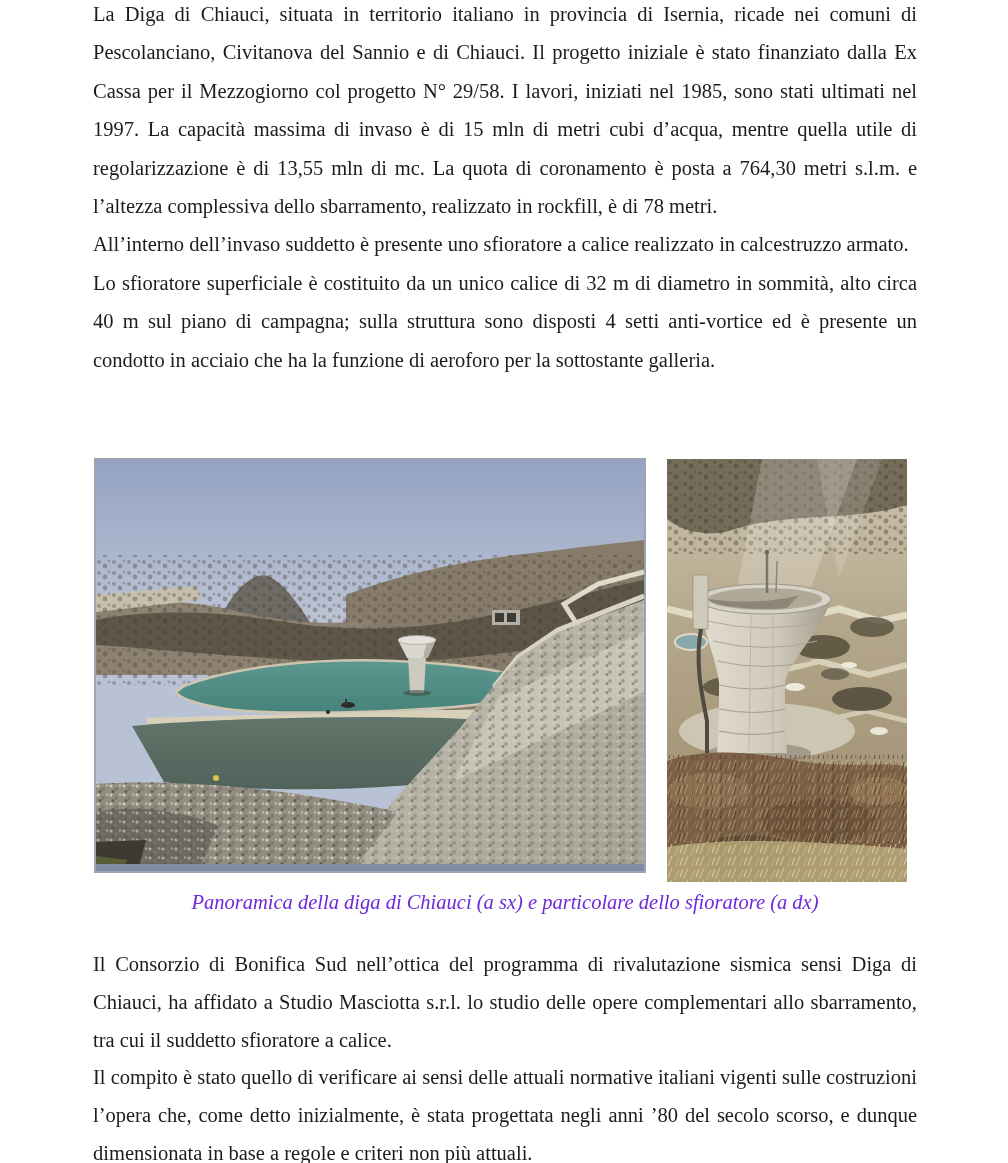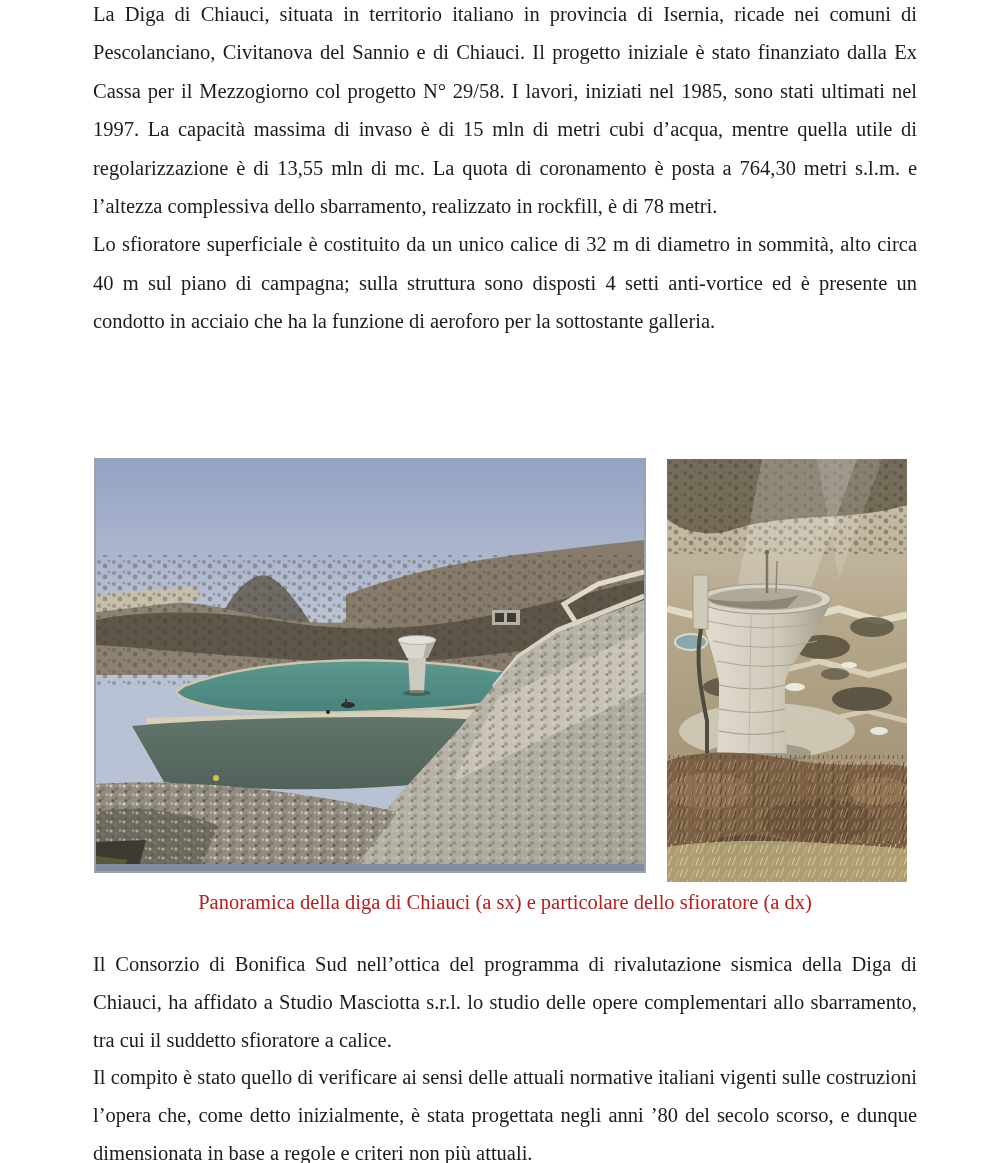--- a/index.html
+++ b/index.html
@@ -11,37 +11,38 @@
   .text-block{
     position:absolute;left:93px;width:824px;
     font-size:20.5px;line-height:38.4px;
     text-align:justify;
   }
   .text-block p{margin:0;padding:0;}
   #top-text{top:-5px;}
   #bottom-text{top:946px;line-height:37.8px;}
   #figure-caption{
     position:absolute;left:93px;top:891px;width:824px;
-    font-size:20.5px;text-align:center;color:#b91c1c;
+    font-size:20.5px;font-style:italic;text-align:center;color:#6d28d9;
   }
   .photo{position:absolute;overflow:hidden;}
   #photo-left{
     left:94px;top:458px;width:552px;height:415px;
     border:2px solid #9aa3b2;box-sizing:border-box;background:#b9c2d4;
   }
   #photo-right{
     left:667px;top:459px;width:240px;height:423px;background:#b3a78d;
   }
   svg{display:block;}
 </style>
 </head>
 <body>
 
 <div class="text-block" id="top-text">
   <p>La Diga di Chiauci, situata in territorio italiano in provincia di Isernia, ricade nei comuni di Pescolanciano, Civitanova del Sannio e di Chiauci. Il progetto iniziale è stato finanziato dalla Ex Cassa per il Mezzogiorno col progetto N° 29/58. I lavori, iniziati nel 1985, sono stati ultimati nel 1997. La capacità massima di invaso è di 15 mln di metri cubi d’acqua, mentre quella utile di regolarizzazione è di 13,55 mln di mc. La quota di coronamento è posta a 764,30 metri s.l.m. e l’altezza complessiva dello sbarramento, realizzato in rockfill, è di 78 metri.</p>
+  <p>All’interno dell’invaso suddetto è presente uno sfioratore a calice realizzato in calcestruzzo armato.</p>
   <p>Lo sfioratore superficiale è costituito da un unico calice di 32 m di diametro in sommità, alto circa 40 m sul piano di campagna; sulla struttura sono disposti 4 setti anti-vortice ed è presente un condotto in acciaio che ha la funzione di aeroforo per la sottostante galleria.</p>
 </div>
 
 <div class="photo" id="photo-left">
 <svg width="548" height="411" viewBox="0 0 548 411">
   <defs>
     <linearGradient id="skyG" x1="0" y1="0" x2="0" y2="1">
       <stop offset="0" stop-color="#94a3c4"></stop>
           <stop offset="1" stop-color="#c6cbd8"></stop>
     </linearGradient>
@@ -205,15 +206,15 @@
   <rect x="0" y="296" width="240" height="92" fill="url(#twigP)" opacity="0.8"></rect>
   <path d="M0,388 C60,378 150,382 240,390 L240,423 L0,423 Z" fill="#b3a476" opacity="0.9"></path>
   <rect x="0" y="382" width="240" height="41" fill="url(#grassP)" opacity="0.95"></rect>
   <rect x="0" y="300" width="240" height="86" fill="url(#grassP)" opacity="0.45"></rect>
 </svg>
 </div>
 
 <div id="figure-caption">Panoramica della diga di Chiauci (a sx) e particolare dello sfioratore (a dx)</div>
 
 <div class="text-block" id="bottom-text">
-  <p>Il Consorzio di Bonifica Sud nell’ottica del programma di rivalutazione sismica della Diga di Chiauci, ha affidato a Studio Masciotta s.r.l. lo studio delle opere complementari allo sbarramento, tra cui il suddetto sfioratore a calice.</p>
+  <p>Il Consorzio di Bonifica Sud nell’ottica del programma di rivalutazione sismica sensi Diga di Chiauci, ha affidato a Studio Masciotta s.r.l. lo studio delle opere complementari allo sbarramento, tra cui il suddetto sfioratore a calice.</p>
   <p>Il compito è stato quello di verificare ai sensi delle attuali normative italiani vigenti sulle costruzioni l’opera che, come detto inizialmente, è stata progettata negli anni ’80 del secolo scorso, e dunque dimensionata in base a regole e criteri non più attuali.</p>
 </div>
 
 </body></html>

